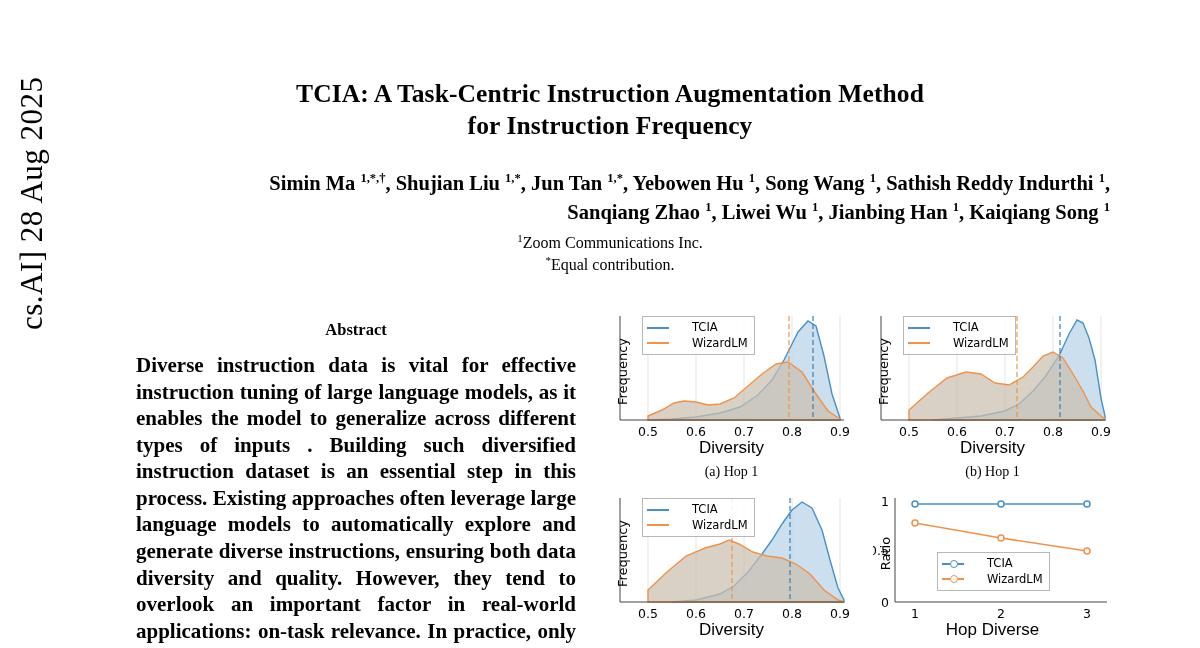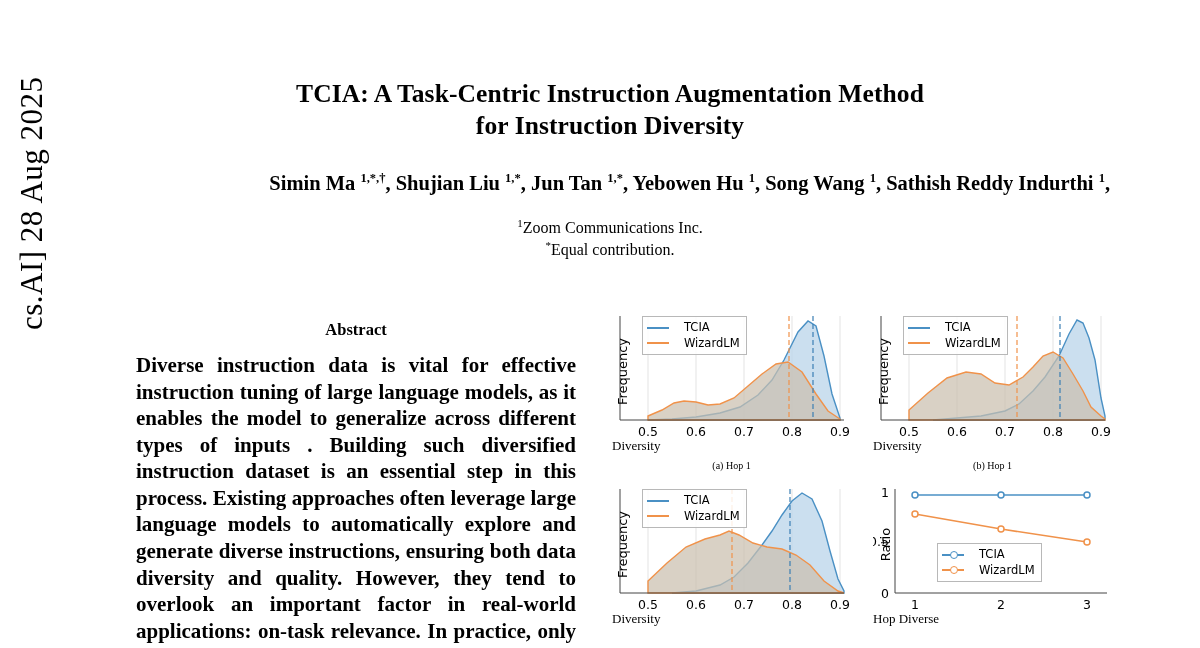--- a/index.html
+++ b/index.html
@@ -48,21 +48,21 @@
   }
   .authors {
     margin-top: 26px;
     font-size: 20.5px;
     font-weight: bold;
     line-height: 1.42;
     text-align: right;
   }
   .authors sup { font-weight: bold; font-size: 12.5px; }
   .affil {
-    margin-top: 18px;
+    margin-top: 4px;
     font-size: 16px;
     line-height: 1.32;
   }
   .affil sup { font-size: 11px; }
 
   
   .left-col {
     position: absolute;
     left: 136px; top: 320px;
     width: 440px;
@@ -86,34 +86,35 @@
   
   .right-col {
     position: absolute;
     left: 612px; top: 312px;
     width: 500px;
   }
   .fig-row { display: flex; gap: 22px; }
   .fig-cell { width: 239px; }
   .fig-caption {
     text-align: center;
-    font-size: 10px;
+    font-size: 14px;
     margin-top: 6px;
   }
 
   .plot {
     position: relative;
     width: 239px; height: 128px;
     font-family: "DejaVu Sans", sans-serif;
   }
   .plot svg { display: block; }
 
   .axis-title {
-    font-size: 13px;
-    font-family: Liberation Serif, serif;
+    text-align: center;
+    font-size: 17px;
+    font-family: Liberation Sans, sans-serif;
     margin-top: -2px;
   }
 
   .ylab {
     position: absolute;
     font-size: 13px;
     font-family: "DejaVu Sans", sans-serif;
     transform: rotate(-90deg);
     transform-origin: center;
     white-space: nowrap;
@@ -121,21 +122,21 @@
 
   .legend-box {
     position: absolute;
     background: rgba(255,255,255,0.86);
     border: 1px solid #b8b8b8;
     padding: 3px 6px 3px 4px;
     font-size: 11.5px;
     font-family: "DejaVu Sans", sans-serif;
     line-height: 1.35;
   }
-  .legend-row { display: flex; align-items: center; gap: 15px; white-space: nowrap; }
+  .legend-row { display: flex; align-items: center; gap: 23px; white-space: nowrap; }
   .legend-swatch { width: 22px; height: 2px; display: inline-block; }
   .legend-swatch.marker { position: relative; }
   .legend-swatch.marker::after {
     content: ""; position: absolute; left: 8px; top: -3px;
     width: 6px; height: 6px; border-radius: 50%;
     border: 1.4px solid currentColor; background: #fff;
   }
   .tick-lbl {
     font-size: 12.5px;
     font-family: "DejaVu Sans", sans-serif;
@@ -144,25 +145,26 @@
 </head>
 <body>
 
 <div class="arxiv-stamp">cs.AI]  28 Aug 2025</div>
 
 <div class="page">
 
   <div class="title-block">
     <div class="paper-title">
       <div>TCIA: A Task-Centric Instruction Augmentation Method</div>
-      <div>for Instruction Diversity</div>
+      <div>for Instruction Frequency</div>
     </div>
 
     <div class="authors">
       <div>Simin Ma <sup>1,*,†</sup>, Shujian Liu <sup>1,*</sup>, Jun Tan <sup>1,*</sup>, Yebowen Hu <sup>1</sup>, Song Wang <sup>1</sup>, Sathish Reddy Indurthi <sup>1</sup>,</div>
+      <div>Sanqiang Zhao <sup>1</sup>, Liwei Wu <sup>1</sup>, Jianbing Han <sup>1</sup>, Kaiqiang Song <sup>1</sup></div>
     </div>
 
     <div class="affil">
       <div><sup>1</sup>Zoom Communications Inc.</div>
       <div><sup>*</sup>Equal contribution.</div>
     </div>
   </div>
 
   <div class="left-col">
     <div class="abstract-head">Abstract</div>

